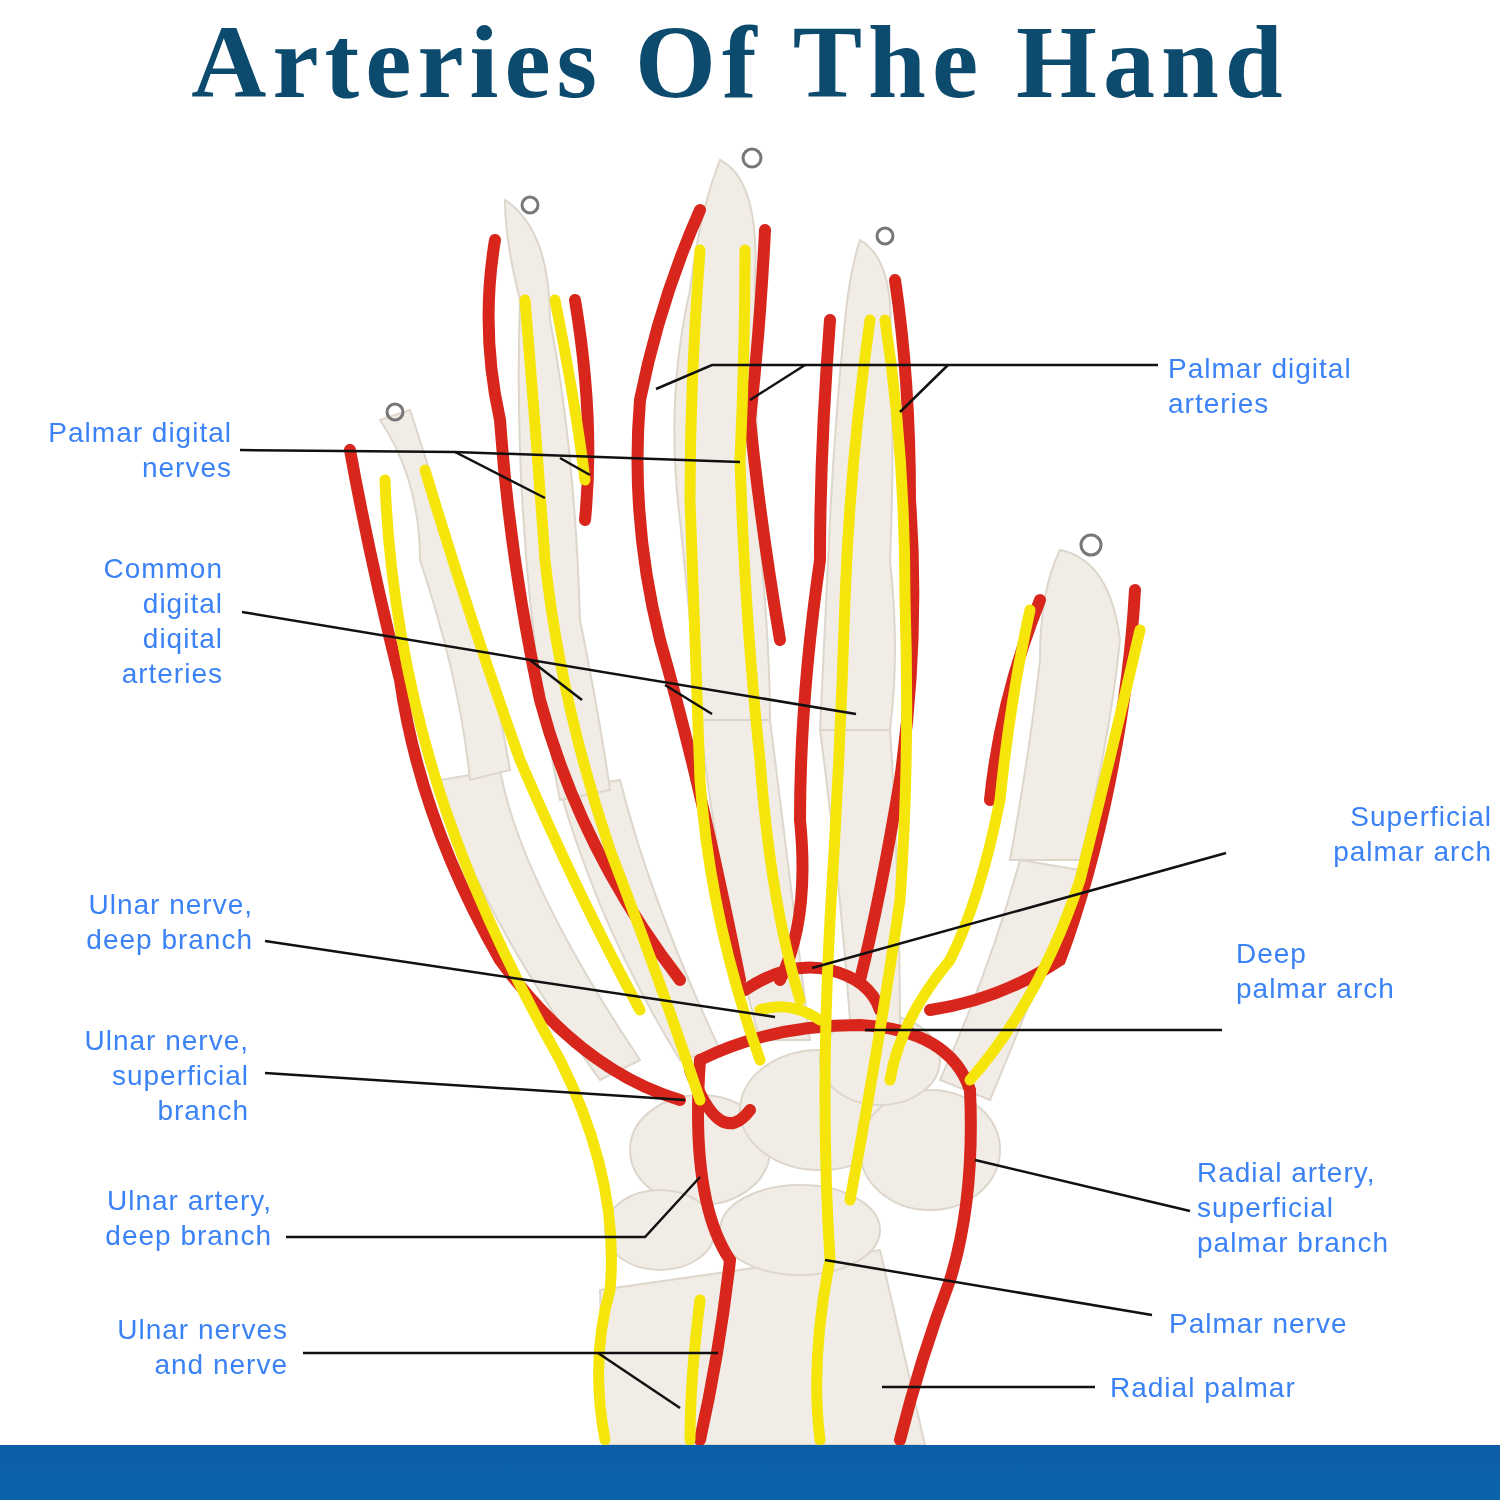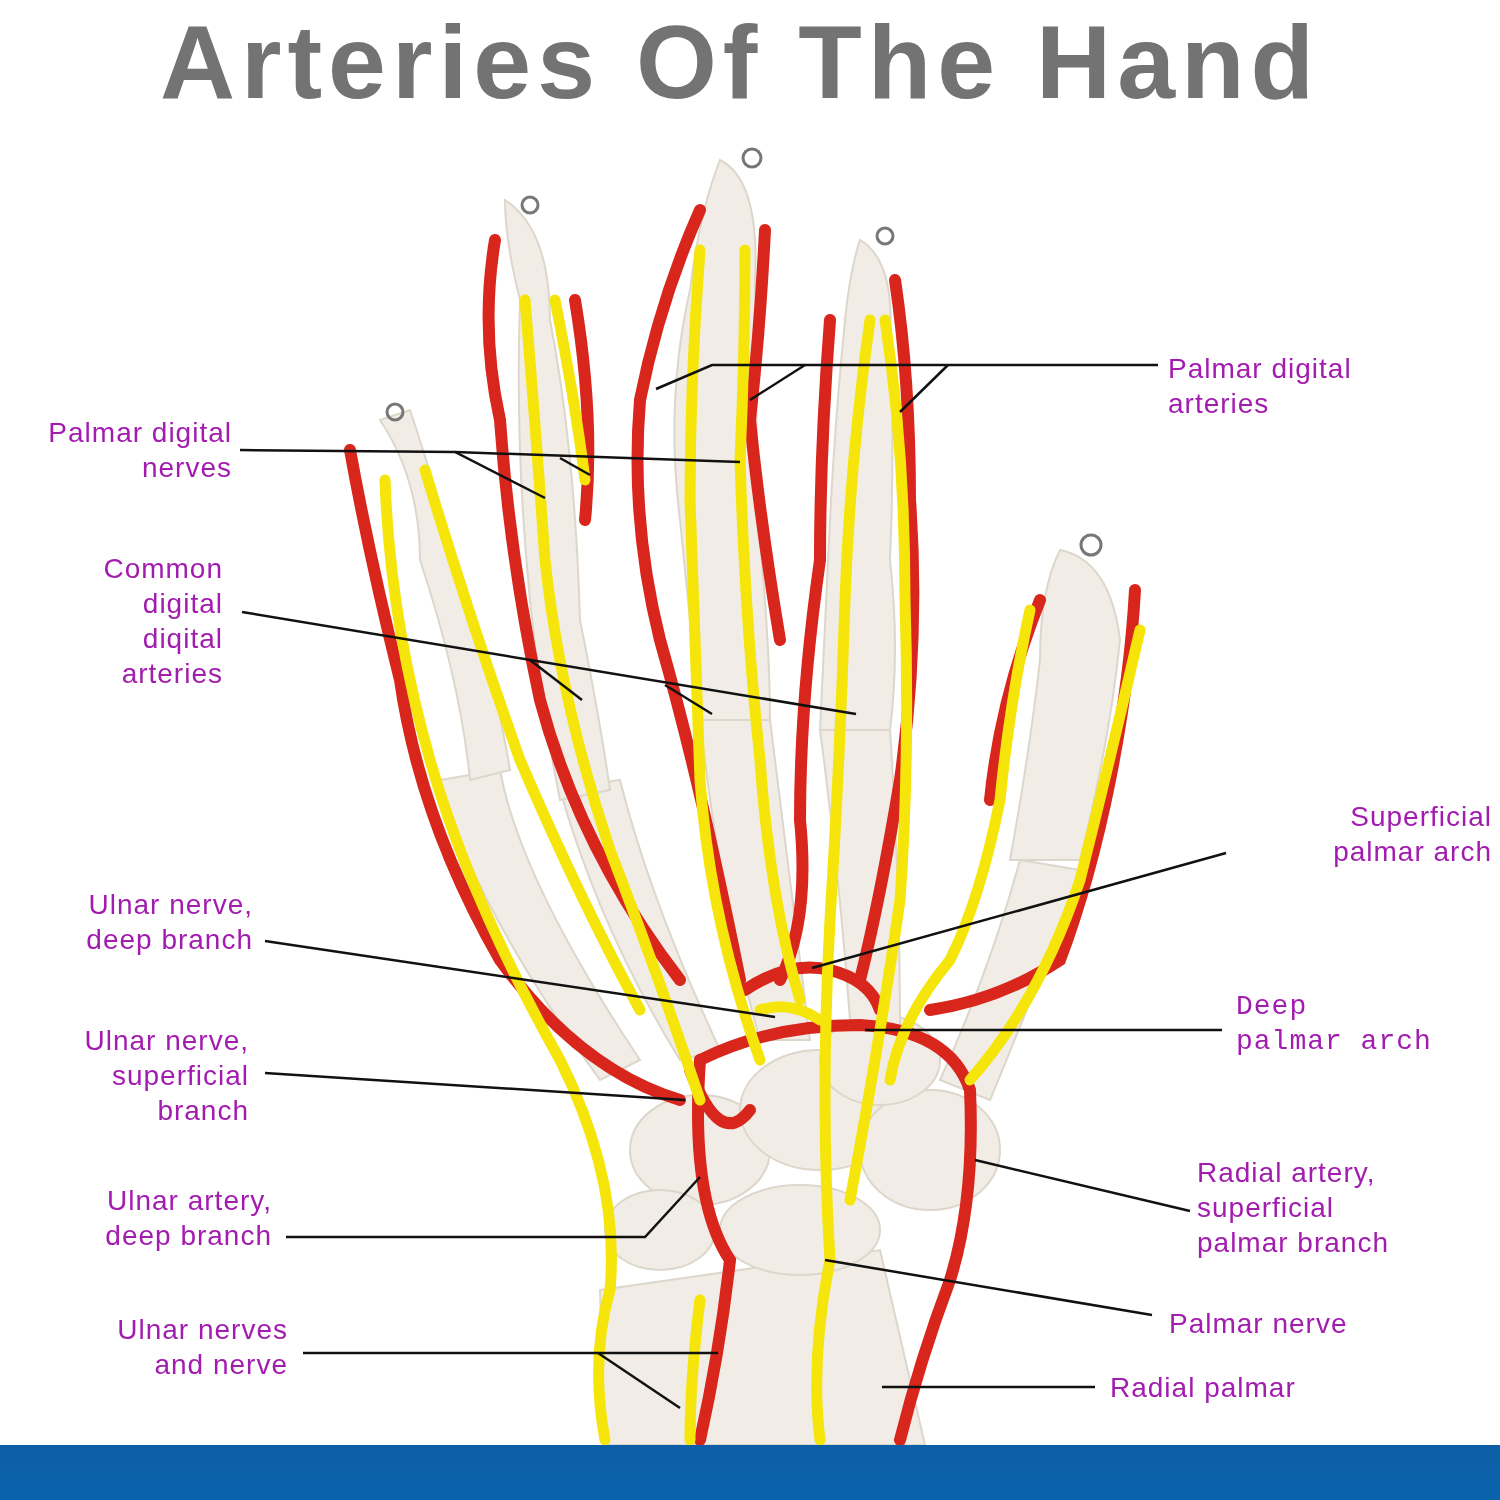--- a/index.html
+++ b/index.html
@@ -1,22 +1,22 @@
 <!DOCTYPE html>
 <html><head>
 <meta charset="utf-8">
 <style>
   html, body { margin: 0; padding: 0; background: #ffffff; }
   body { width: 1500px; height: 1500px; position: relative; overflow: hidden;
          font-family: "Liberation Sans", "DejaVu Sans", sans-serif; }
   .title { position: absolute; left: 0; top: 2px; width: 1480px; text-align: center;
-           font-family: Liberation Sans, sans-serif; font-weight: 700; font-size: 104px;
-           letter-spacing: 6px; color: #737373; line-height: 120px; }
+           font-family: Liberation Serif, serif; font-weight: 700; font-size: 104px;
+           letter-spacing: 6px; color: #0c4a6e; line-height: 120px; }
   .diagram { position: absolute; left: 0; top: 0; width: 1500px; height: 1500px; }
-  .label { position: absolute; font-size: 28px; line-height: 35px; color: #a21caf;
+  .label { position: absolute; font-size: 28px; line-height: 35px; color: #3b82f6;
            letter-spacing: 1px; white-space: pre-line; }
   .label.left { text-align: right; }
   .label.right { text-align: left; }
   .footer-band { position: absolute; left: 0; top: 1445px; width: 1500px; height: 55px;
                  background: linear-gradient(#0d5ea6, #0b63ad); }
 </style>
 </head>
 <body>
 
 <div class="title">Arteries Of The Hand</div>
@@ -138,21 +138,21 @@
 branch</div>
 <div class="label left" style="left:10px; top:1183px; width:262px;">Ulnar artery,
 deep branch</div>
 <div class="label left" style="left:10px; top:1312px; width:278px;">Ulnar nerves
 and nerve</div>
 
 <div class="label right" style="left:1168px; top:351px; width:320px;">Palmar digital
 arteries</div>
 <div class="label right" style="left:1242px; top:799px; width:250px; text-align:right;">Superficial
 palmar arch</div>
-<div class="label right" style="left:1236px; top:989px; width:250px;font-family:Liberation Mono, monospace;">Deep
+<div class="label right" style="left:1236px; top:936px; width:250px;">Deep
 palmar arch</div>
 <div class="label right" style="left:1197px; top:1155px; width:290px;">Radial artery,
 superficial
 palmar branch</div>
 <div class="label right" style="left:1169px; top:1306px; width:300px;">Palmar nerve</div>
 <div class="label right" style="left:1110px; top:1370px; width:300px;">Radial palmar</div>
 
 <div class="footer-band"></div>
 
 </body></html>

